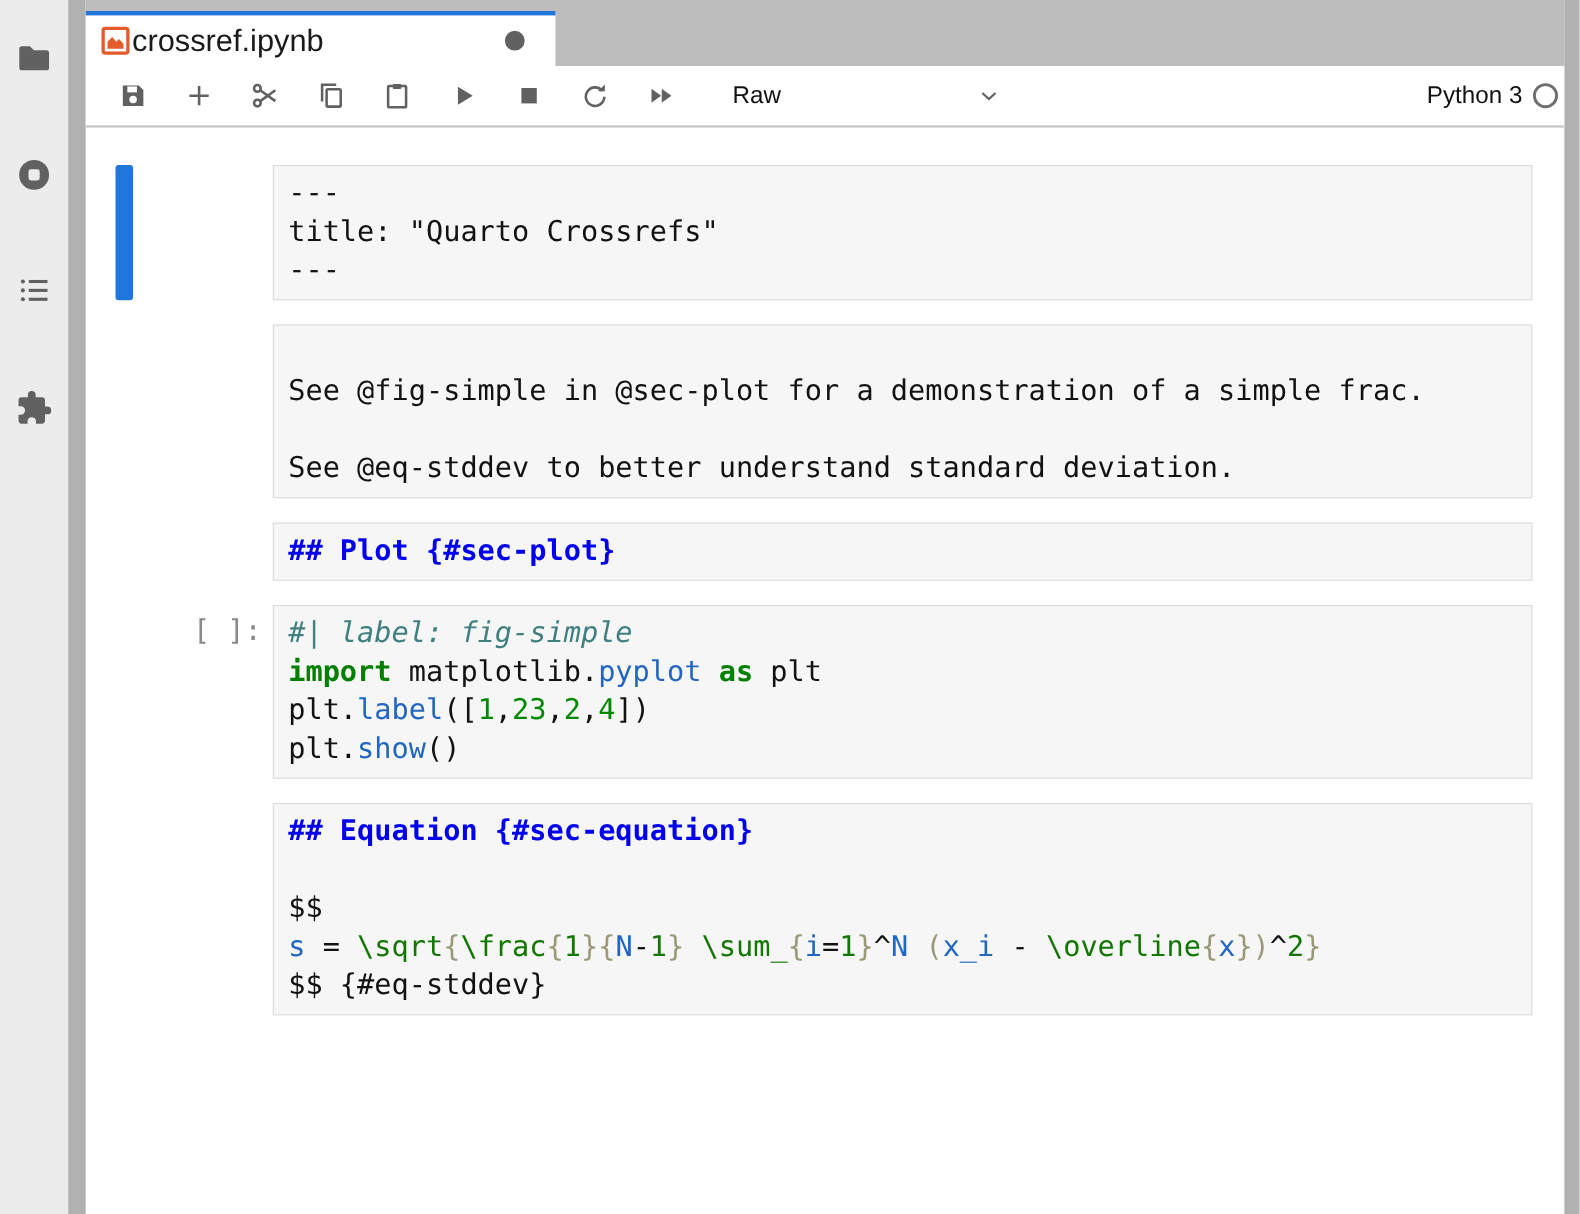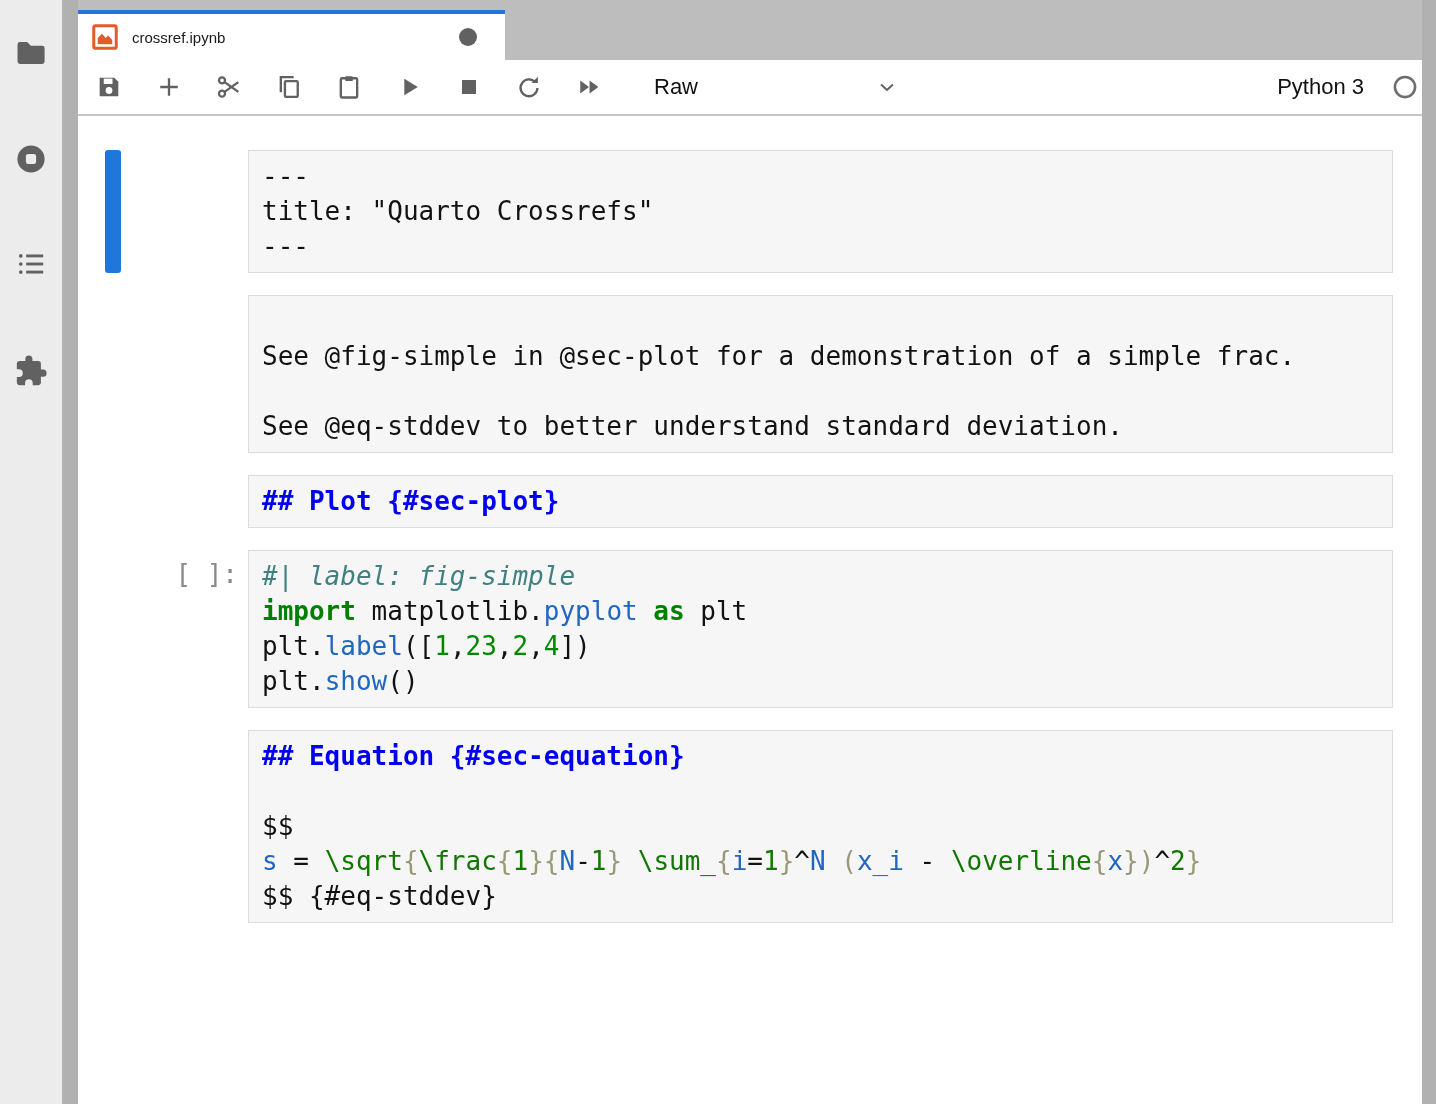--- a/index.html
+++ b/index.html
@@ -15,35 +15,35 @@
   .right-strip  { position:absolute; left:1422px; top:0; width:14px; height:1104px; background:var(--strip-gray); }
 
   
   .main { position:absolute; left:78px; top:0; width:1344px; height:1104px; background:#ffffff; }
 
   
   .tabbar { height:60px; background:var(--tab-bg); display:flex; align-items:flex-end; }
   .tab { width:427px; height:50px; background:#ffffff; border-top:4px solid var(--accent);
          display:flex; align-items:center; padding:0 14px 0 12px; }
   .tab-icon { width:30px; height:30px; flex:0 0 auto; }
-  .tab-label { font-size:15px; color:#1a1a1a; margin-left:12px; flex:1; }
+  .tab-label { font-size:28px; color:#1a1a1a; margin-left:0; flex:1; }
   .dirty-dot { width:18px; height:18px; border-radius:50%; background:var(--icon-gray); margin-right:14px; }
 
   
   .toolbar { height:56px; background:#ffffff; border-bottom:2px solid #c6c6c6;
-             display:flex; align-items:center; padding-left:14px; }
+             display:flex; align-items:center; padding-left:26px; }
   .tb-btn { width:34px; height:34px; margin-right:26px; display:flex; align-items:center; justify-content:center; }
   .tb-btn svg { width:28px; height:28px; }
   .tb-stroke { stroke:var(--icon-gray); stroke-width:2; fill:none; }
   .tb-fill   { fill:var(--icon-gray); }
   .celltype { width:245px; margin-left:22px; display:flex; align-items:center; justify-content:space-between; }
   .celltype-label { font-size:22px; color:#111; }
   .celltype svg { width:24px; height:24px; }
   .tb-spacer { flex:1; }
-  .kernel-name { font-size:22px; color:#111; margin-right:28px; }
+  .kernel-name { font-size:22px; color:#111; margin-right:8px; }
   .kernel-status { width:26px; height:26px; margin-right:4px; }
 
   
   .notebook { padding-top:34px; padding-left:27px; }
   .cell-row { display:flex; margin-bottom:22px; }
   .collapser { width:16px; border-radius:3px; background:transparent; flex:0 0 auto; }
   .collapser.active { background:var(--accent); }
   .prompt { width:127px; flex:0 0 auto; text-align:right; padding-right:10px; padding-top:9px;
             font-family:"DejaVu Sans Mono", monospace; font-size:26px; color:var(--prompt-gray);
             white-space:pre; }

